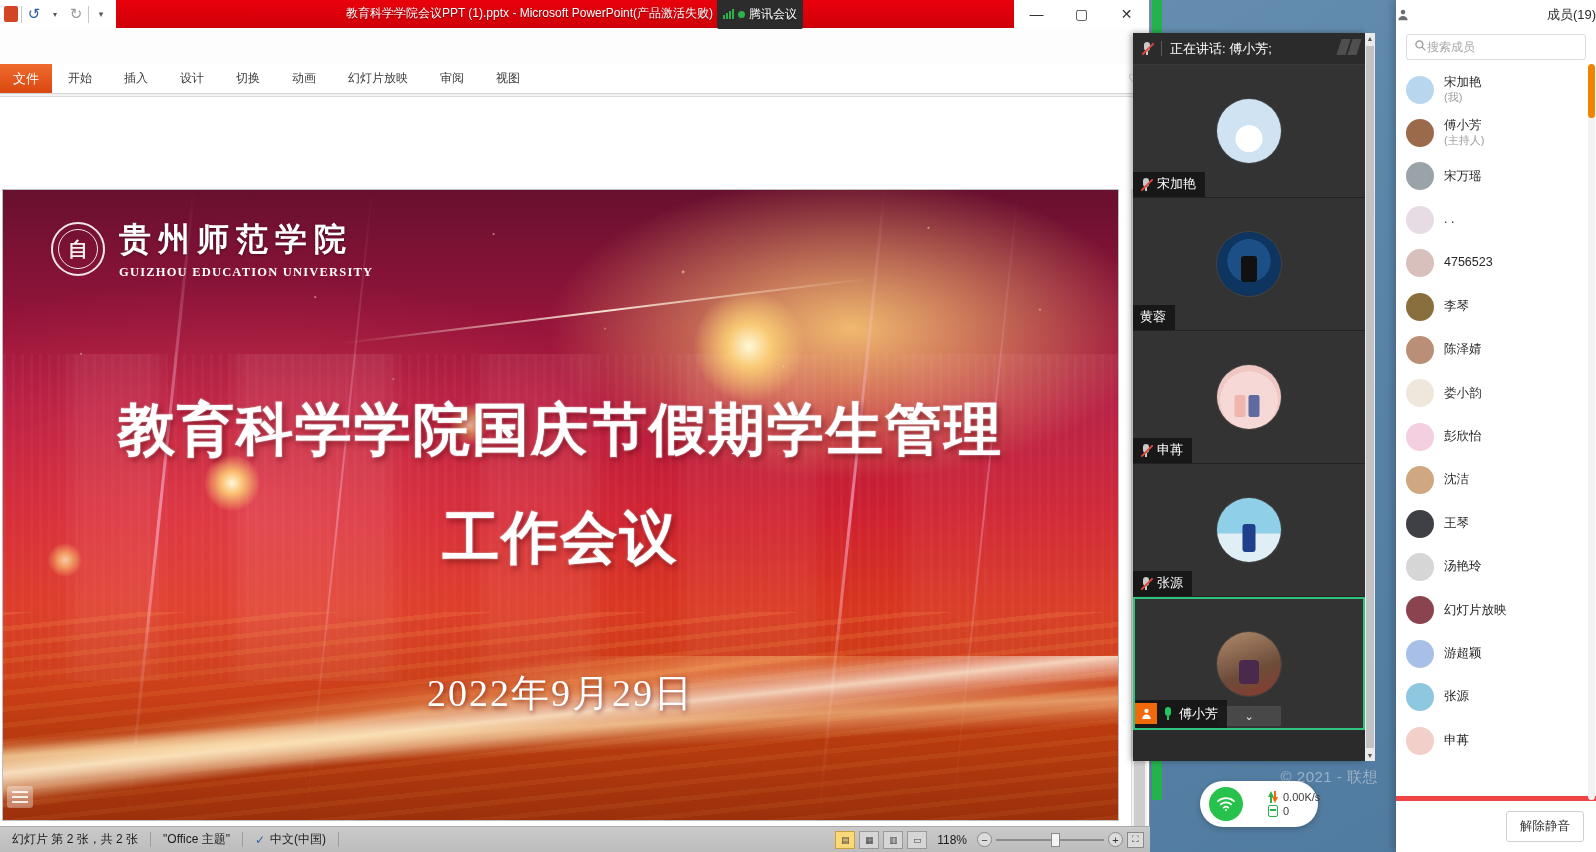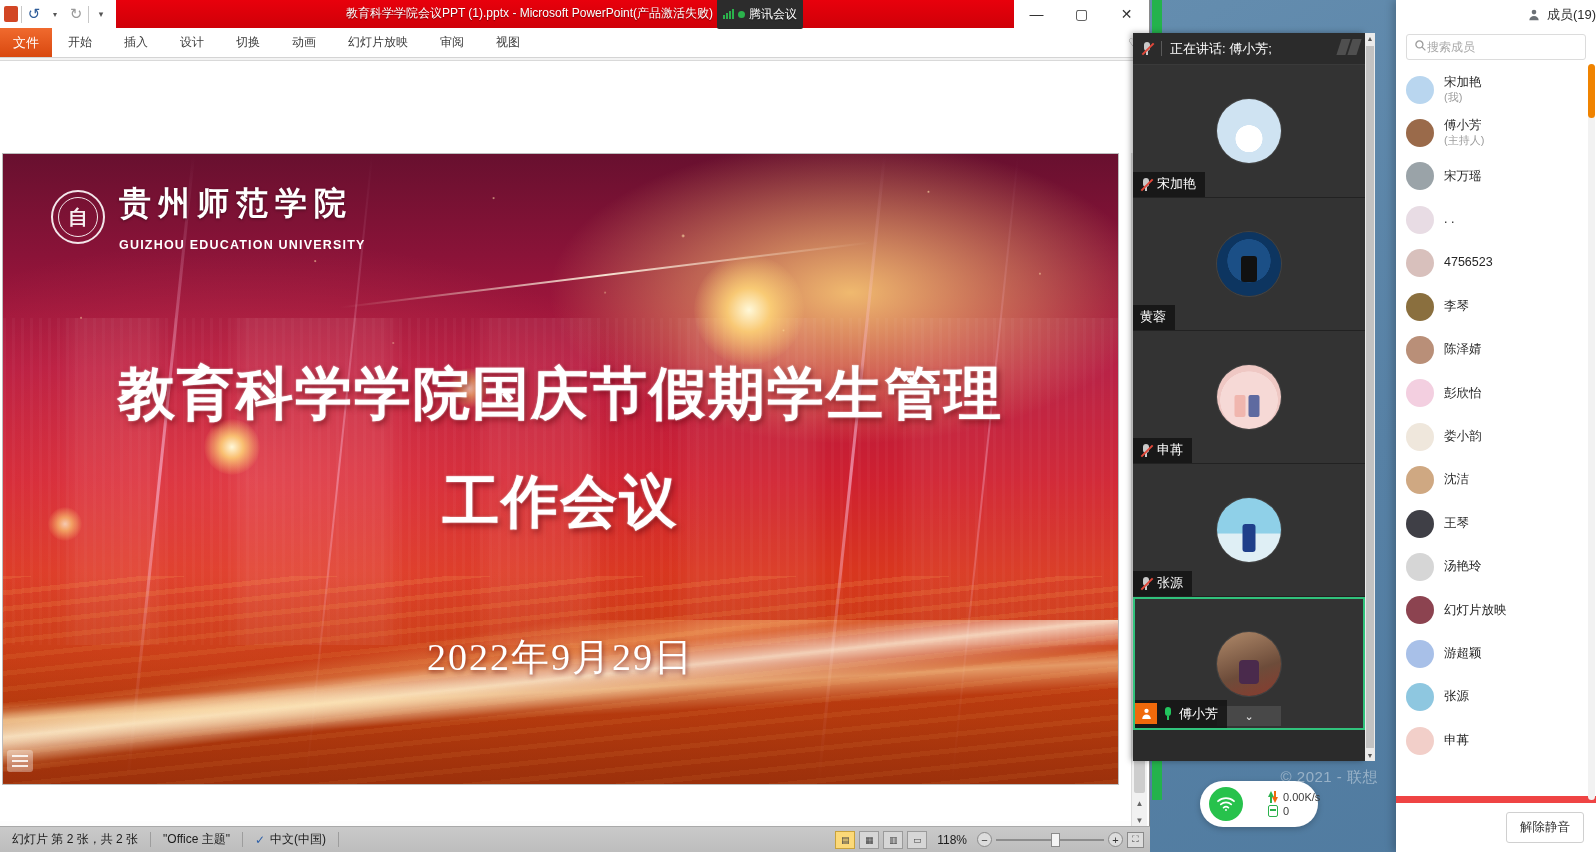--- a/index.html
+++ b/index.html
@@ -74,20 +74,21 @@
     display: flex; align-items: center; background: #fff;
   }
   .win-btn { width: 45px; height: 28px; display:flex; align-items:center; justify-content:center;
              font-size: 14px; color:#333; }
 
   
   .ppt-ribbon {
     height: 30px; background: #ffffff;
     display: flex; align-items: stretch;
     border-bottom: 1px solid #d4d4d4;
+    margin-top: 36px;
   }
   .tab-file {
     background: linear-gradient(#f06a2e,#d9480f);
     color: #fff; font-size: 13px;
     padding: 0 13px; display:flex; align-items:center;
   }
   .tab {
     font-size: 12px; color: #3b3b3b; padding: 0 16px;
     display:flex; align-items:center;
   }
@@ -189,22 +190,22 @@
     content:""; position:absolute; inset:5px; border-radius:50%;
     border:1.5px solid #f3e6ea;
   }
   .logo-seal-mark{ color:#f7eef0; font-size:20px; line-height:1; font-family:"Liberation Serif", serif; font-weight:700;}
   .logo-text-cn{
     color:#fff; font-size:32px; letter-spacing:7px;
     font-family:"Liberation Serif","DejaVu Serif",serif; font-weight:700;
     text-shadow:0 1px 3px rgba(0,0,0,.4);
   }
   .logo-text-en{
-    color:#fff; font-size:12.5px; letter-spacing:1.2px; margin-top:12px;
-    font-family:Liberation Sans, sans-serif; font-weight:700;
+    color:#fff; font-size:12.5px; letter-spacing:1.2px; margin-top:3px;
+    font-family:Liberation Serif, serif; font-weight:700;
   }
   .slide-title{
     position:absolute; left:0; right:0; top:186px; text-align:center;
     color:#ffffff; font-size:57px; letter-spacing:2px;
     font-family:"Liberation Serif","DejaVu Serif",serif; font-weight:700;
     text-shadow: 0 0 2px rgba(255,255,255,.75), 2px 3px 6px rgba(90,0,10,.6);
     line-height: 1.9;
   }
   .slide-date{
     position:absolute; left:0;right:0; top:478px; text-align:center;
@@ -314,21 +315,21 @@
   .fs-up,.fs-dn{font-size:7px;color:#555;height:11px;display:flex;align-items:center;}
   .fs-thumb{width:8px;flex:1;margin:2px 0;background:#c2c2c2;}
 
   
   .members{
     position:absolute; right:0; top:0; width:200px; height:852px;
     background:#ffffff; box-shadow:-3px 0 8px rgba(0,0,0,.22);
     display:flex;flex-direction:column;
   }
   .members-header{
-    height:30px; display:flex;align-items:center;justify-content:flex-end;gap:6px;
+    height:30px; display:flex;align-items:center;justify-content:space-between;gap:6px;
     font-size:13px;color:#2b2b2b;
   }
   .mem-ico{width:14px;height:14px;display:inline-block;}
   .search-row{ padding:4px 10px 8px 10px; position:relative;}
   .search-box{
     height:26px; border:1px solid #dcdcdc; border-radius:3px;
     display:flex;align-items:center;padding:0 7px;background:#fff;
   }
   .search-box input{
     border:0;outline:0;font-size:12px;color:#333;width:100%;
@@ -348,21 +349,21 @@
     display:flex; align-items:center; gap:10px;
     padding:5px 10px; height:43.4px;
   }
   .mem-av{
     width:28px;height:28px;border-radius:50%;flex:0 0 28px;
     position:relative; overflow:hidden; background:#d8d8d8;
   }
   .mem-name{font-size:12.5px;color:#262626;line-height:1.25;}
   .mem-sub{font-size:11px;color:#9b9b9b;line-height:1.25;}
   .members-footer{
-    height:56px; border-top:7px solid #ef4444;
+    height:56px; border-top:5px solid #ef4444;
     display:flex;align-items:center;justify-content:flex-end;padding-right:12px;
   }
   .unmute-btn{
     border:1px solid #d0d0d0; border-radius:3px; background:#fff;
     font-size:12.5px;color:#333; padding:6px 13px;
   }
 
   
   .netwidget{
     position:absolute; left:1200px; top:781px;
@@ -661,26 +662,26 @@
       </div>
       <div class="mem-item">
         <div class="mem-av" style="background:#8a6f3e"></div>
         <div class="mem-name">李琴</div>
       </div>
       <div class="mem-item">
         <div class="mem-av" style="background:#b98f78"></div>
         <div class="mem-name">陈泽婧</div>
       </div>
       <div class="mem-item">
+        <div class="mem-av" style="background:#efe7dc"></div>
+        <div class="mem-name">娄小韵</div>
+      </div>
+      <div class="mem-item">
         <div class="mem-av" style="background:#f3cfe0"></div>
         <div class="mem-name">彭欣怡</div>
-      </div>
-      <div class="mem-item">
-        <div class="mem-av" style="background:#efe7dc"></div>
-        <div class="mem-name">娄小韵</div>
       </div>
       <div class="mem-item">
         <div class="mem-av" style="background:#cfa882"></div>
         <div class="mem-name">沈洁</div>
       </div>
       <div class="mem-item">
         <div class="mem-av" style="background:#3f3f46"></div>
         <div class="mem-name">王琴</div>
       </div>
       <div class="mem-item">

